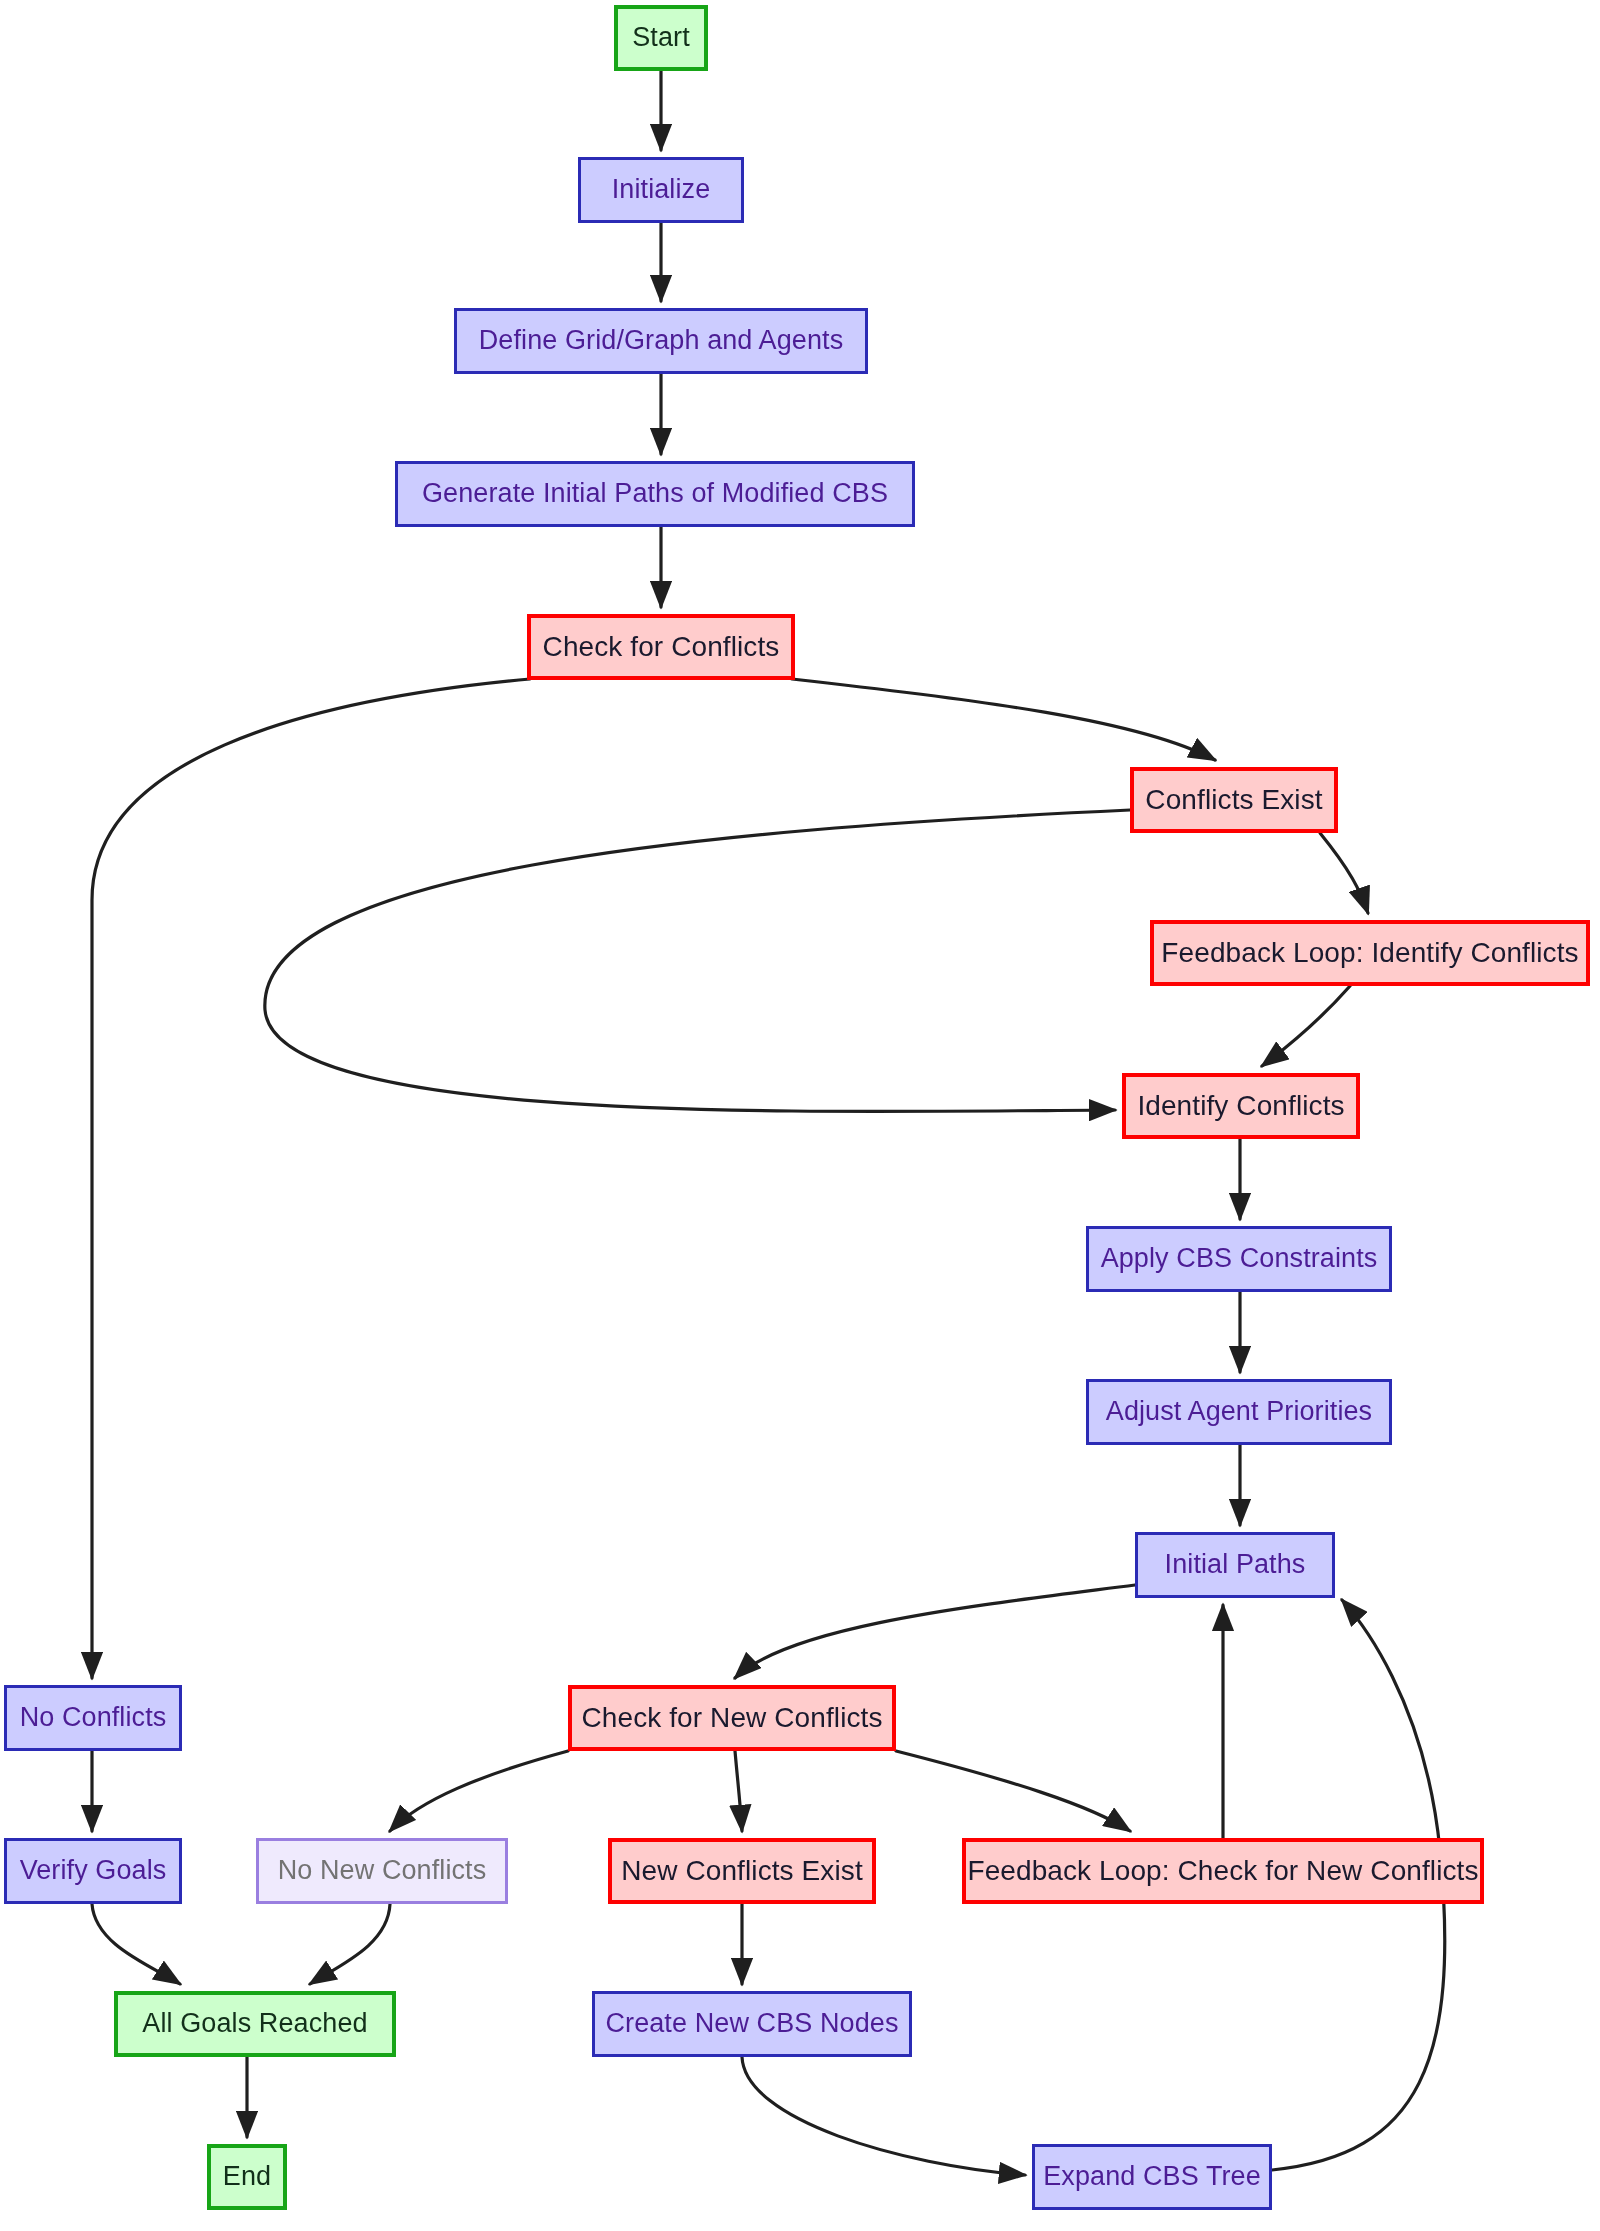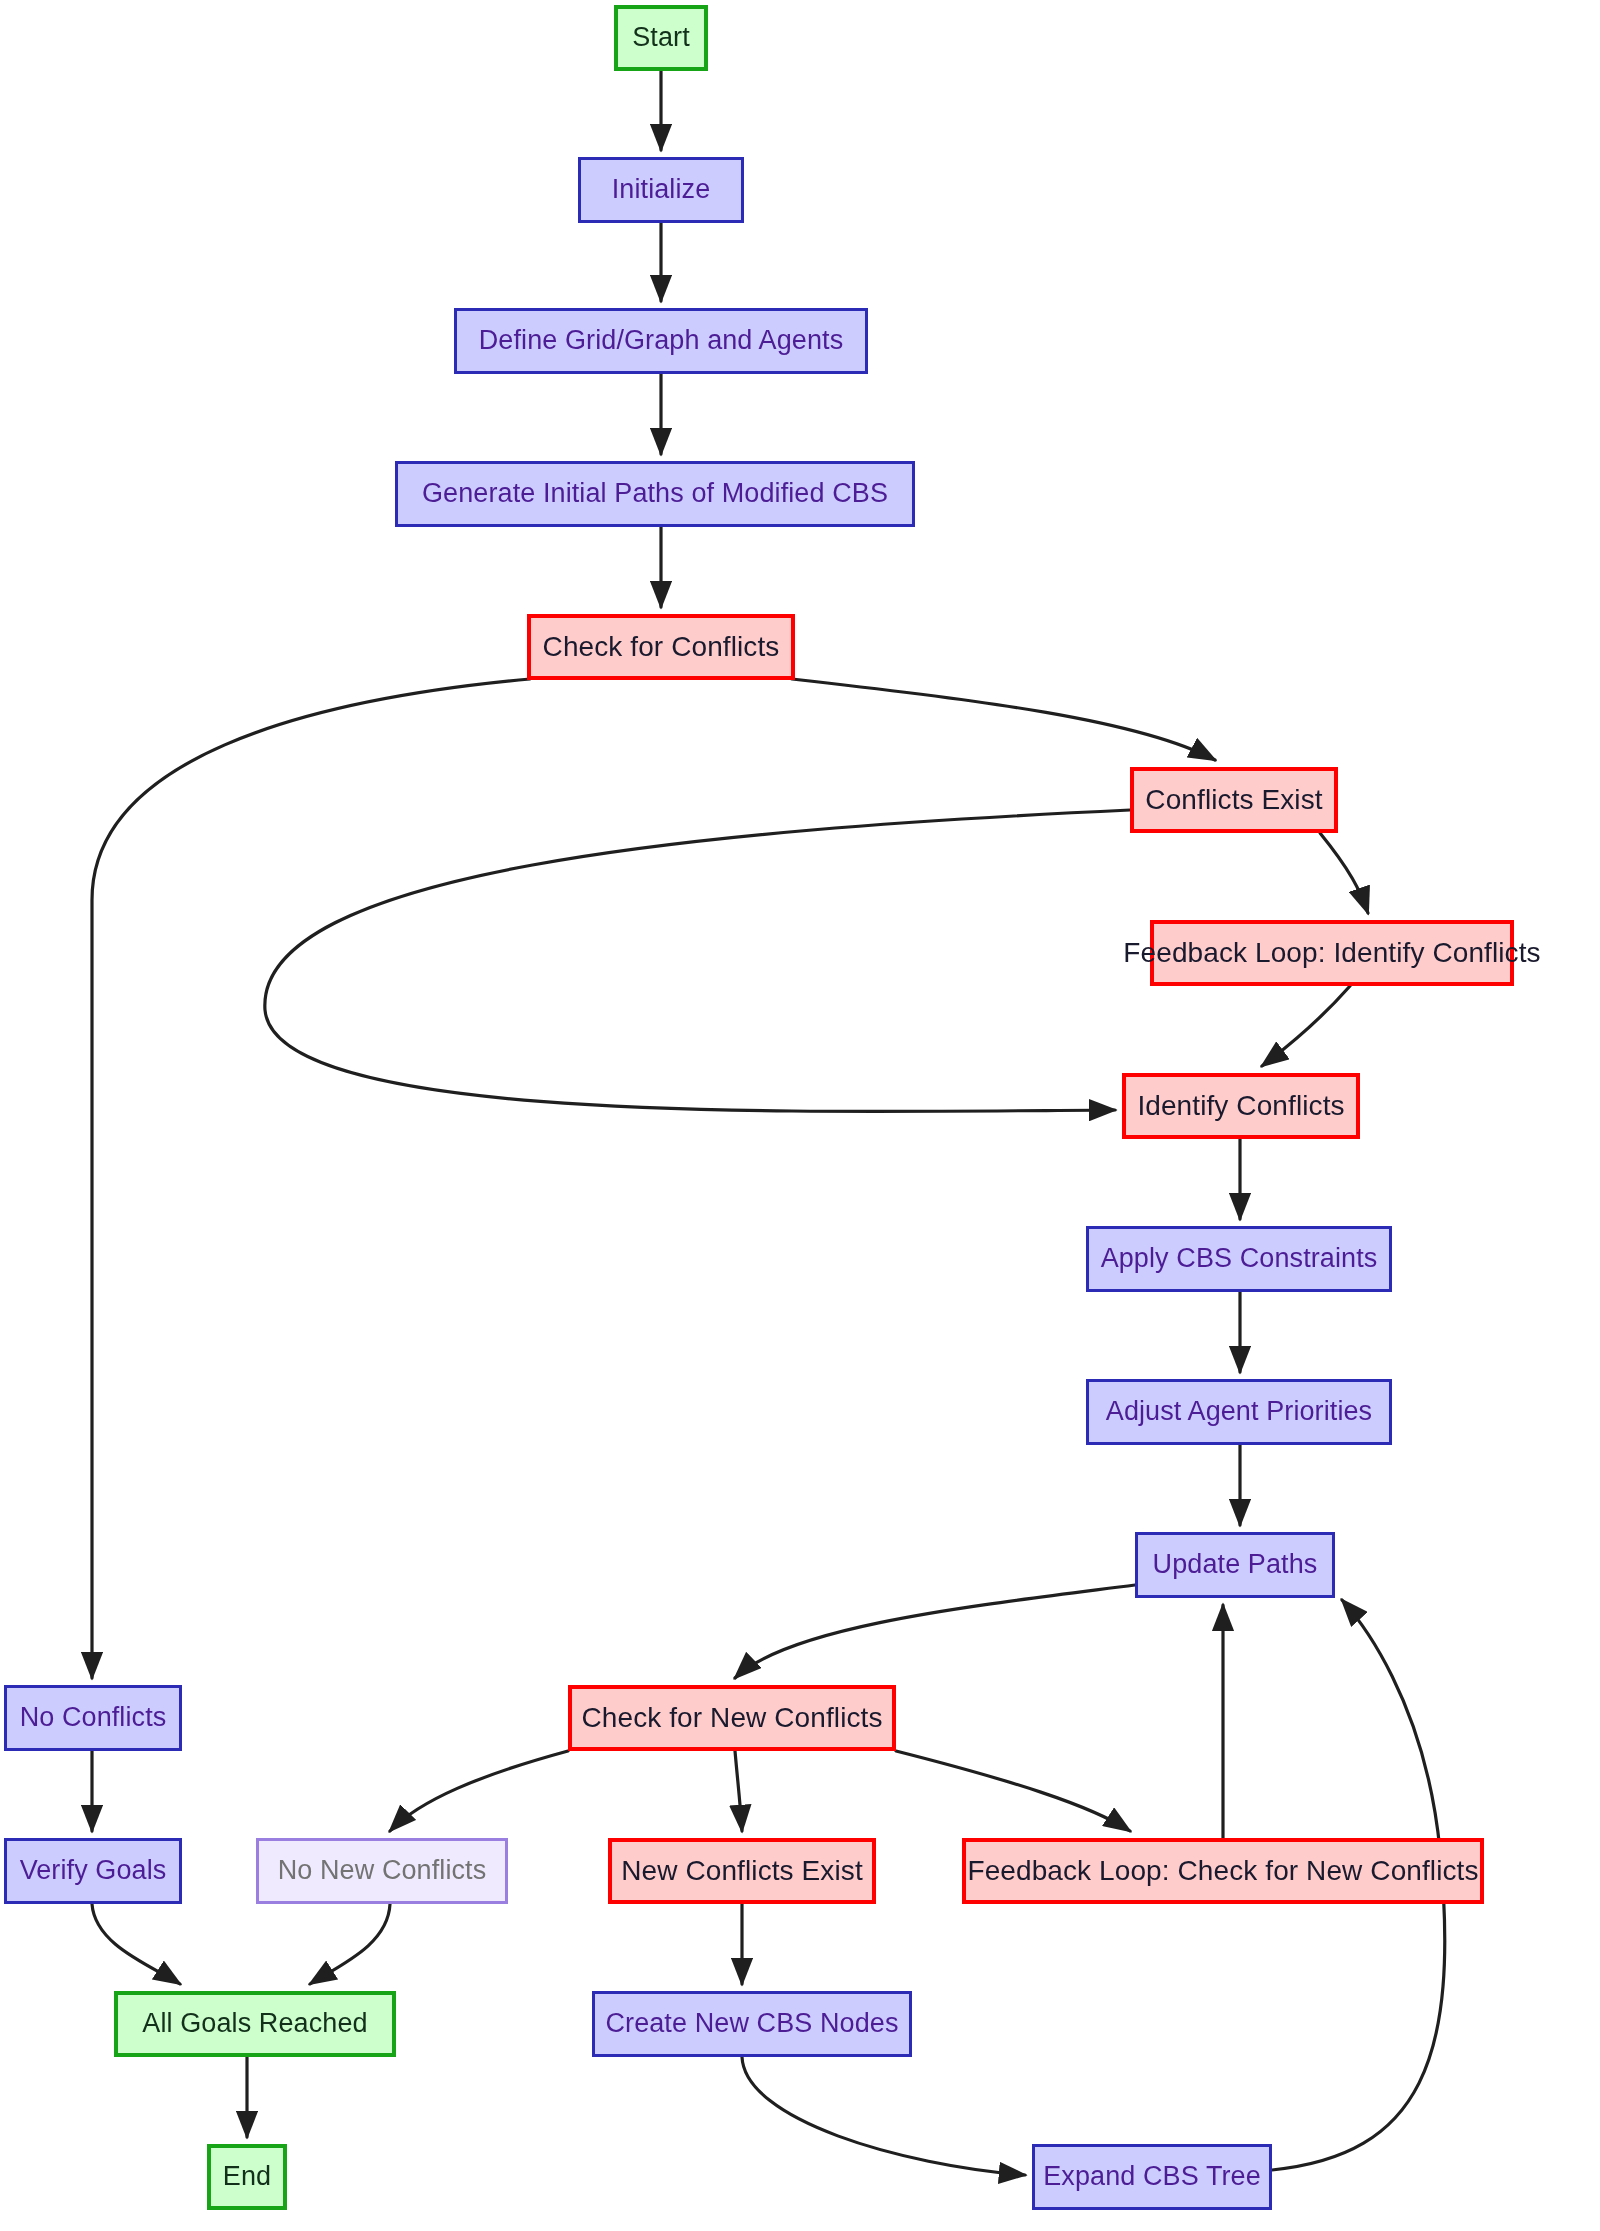--- a/index.html
+++ b/index.html
@@ -118,34 +118,34 @@
       </div>
       <div class="node style-blue" style="left: 395px; top: 461px; width: 520px; height: 66px;">
         <span class="label">Generate Initial Paths of Modified CBS</span>
       </div>
       <div class="node style-red" style="left: 527px; top: 614px; width: 268px; height: 66px;">
         <span class="label">Check for Conflicts</span>
       </div>
       <div class="node style-red" style="left: 1130px; top: 767px; width: 208px; height: 66px;">
         <span class="label">Conflicts Exist</span>
       </div>
-      <div class="node style-red" style="left: 1150px; top: 920px; width: 364px; height: 66px;">
+      <div class="node style-red" style="left: 1150px; top: 920px; width: 440px; height: 66px;">
         <span class="label">Feedback Loop: Identify Conflicts</span>
       </div>
       <div class="node style-red" style="left: 1122px; top: 1073px; width: 238px; height: 66px;">
         <span class="label">Identify Conflicts</span>
       </div>
       <div class="node style-blue" style="left: 1086px; top: 1226px; width: 306px; height: 66px;">
         <span class="label">Apply CBS Constraints</span>
       </div>
       <div class="node style-blue" style="left: 1086px; top: 1379px; width: 306px; height: 66px;">
         <span class="label">Adjust Agent Priorities</span>
       </div>
       <div class="node style-blue" style="left: 1135px; top: 1532px; width: 200px; height: 66px;">
-        <span class="label">Update Paths</span>
+        <span class="label">Initial Paths</span>
       </div>
       <div class="node style-blue" style="left: 4px; top: 1685px; width: 178px; height: 66px;">
         <span class="label">No Conflicts</span>
       </div>
       <div class="node style-red" style="left: 568px; top: 1685px; width: 328px; height: 66px;">
         <span class="label">Check for New Conflicts</span>
       </div>
       <div class="node style-blue" style="left: 4px; top: 1838px; width: 178px; height: 66px;">
         <span class="label">Verify Goals</span>
       </div>

